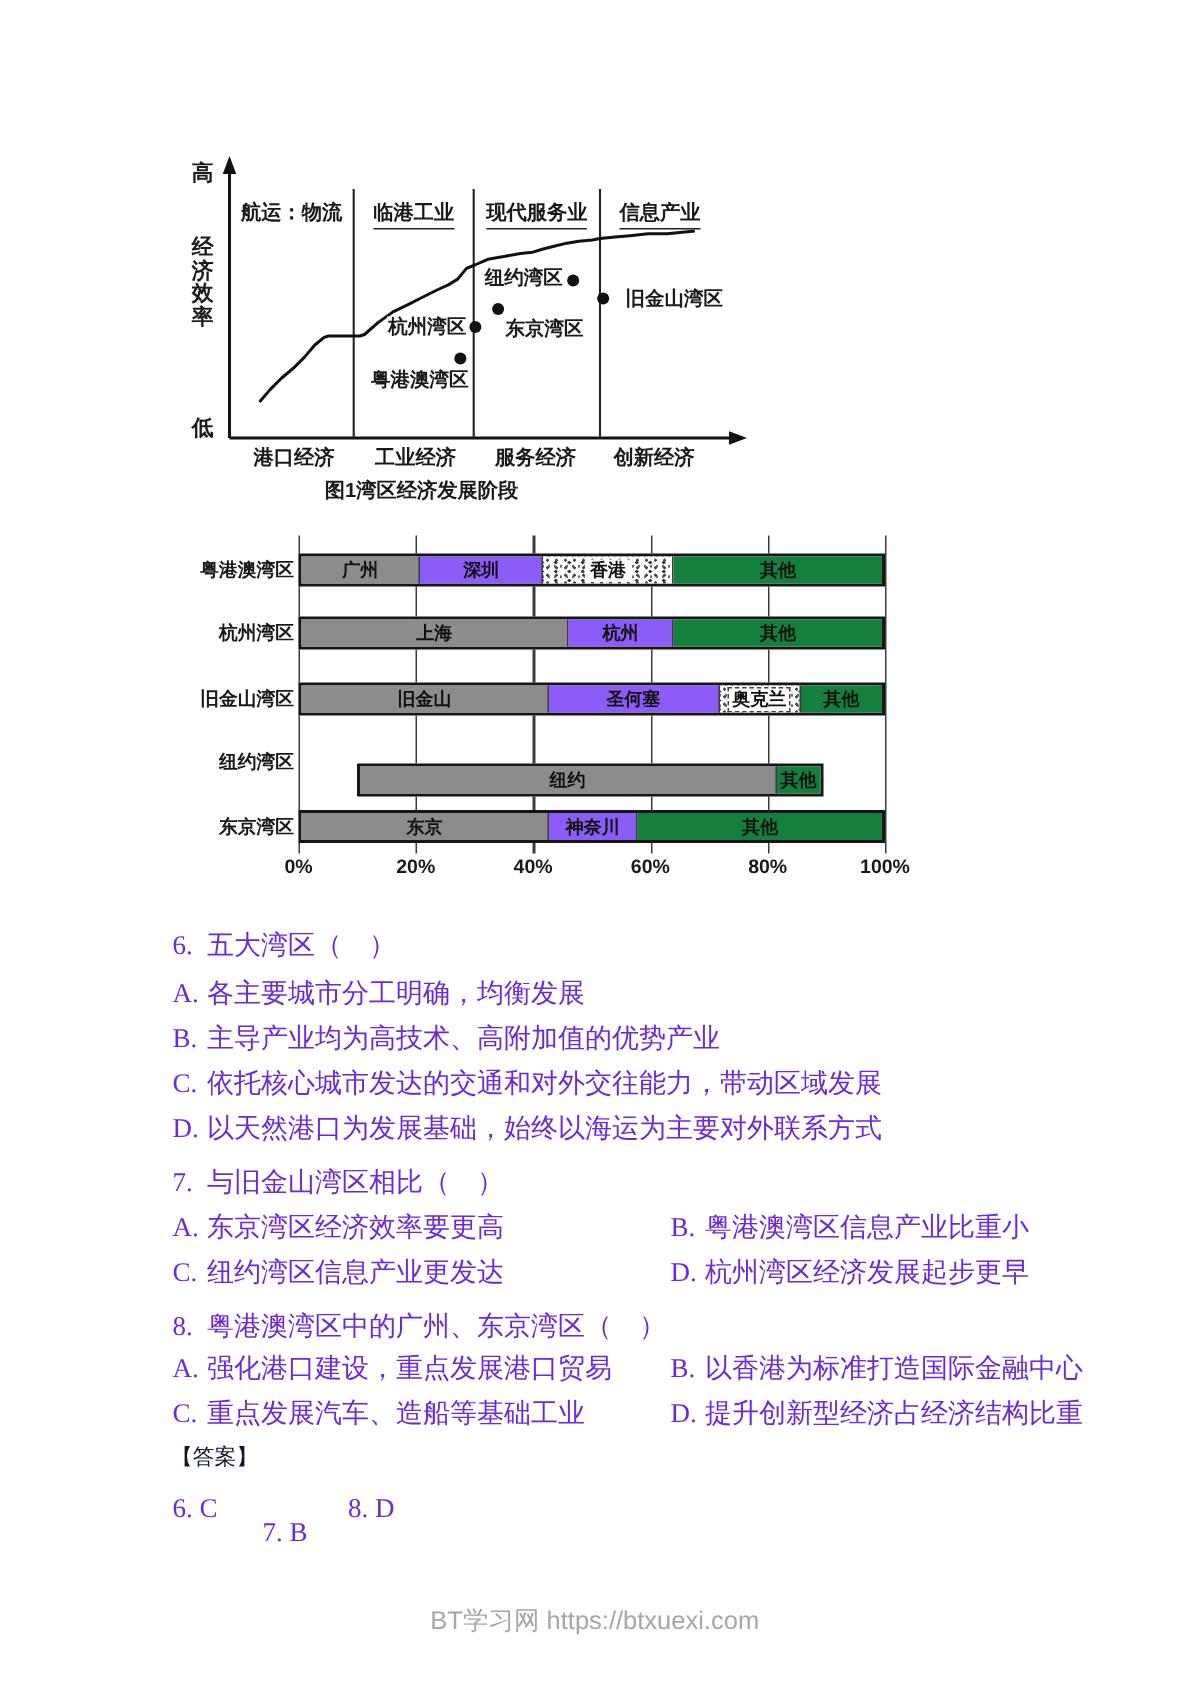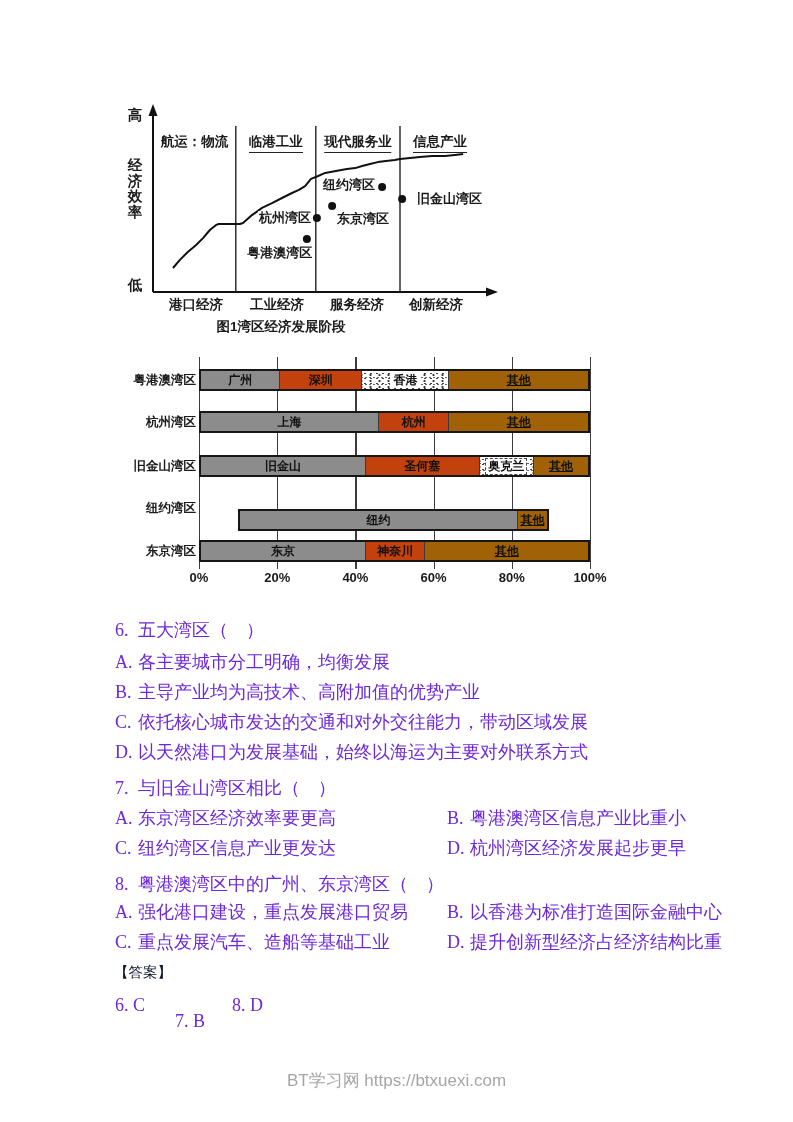--- a/index.html
+++ b/index.html
@@ -17,22 +17,22 @@
   .f1-ylabel span{display:block;text-align:center;line-height:15.5px;}
   .fig-caption{font-size:13.5px;font-weight:600;transform:translateX(-50%);}
   
   .gridline{position:absolute;width:1.3px;background:#3c3c3c;}
   .row-label{position:absolute;width:156px;text-align:right;font-size:12.5px;font-weight:600;line-height:22px;}
   .bar{position:absolute;height:22px;border:2px solid #161616;box-sizing:border-box;display:flex;background:#fff;}
   .seg{height:100%;display:flex;align-items:center;justify-content:center;
        font-size:12px;font-weight:600;color:#111;box-sizing:border-box;overflow:hidden;}
   .seg:not(:last-child){border-right:1px solid #3a3a3a;}
   .seg-dark{background:#8c8c8c;}
-  .seg-light{background:#c2410c;}
-  .seg-white{background:#a16207;text-decoration:underline;}
+  .seg-light{background:#8b5cf6;}
+  .seg-white{background:#15803d;}
   .seg-dotted{background-color:#fff;
     background-image:radial-gradient(circle,#444 0.9px,transparent 1.1px),
                      radial-gradient(circle,#666 0.7px,transparent 0.9px),
                      radial-gradient(circle,#333 1px,transparent 1.2px);
     background-size:6px 5px,4px 7px,9px 6px;
     background-position:0 0,2px 3px,4px 1px;}
   .seg-dotted .seg-lab{background:#fff;padding:0 3px;line-height:15px;}
   .seg-lab.boxed{background:#fff;border:1px dashed #444;padding:0 2px;line-height:15px;}
   .tick{position:absolute;font-size:13px;font-weight:600;transform:translateX(-50%);}
   

